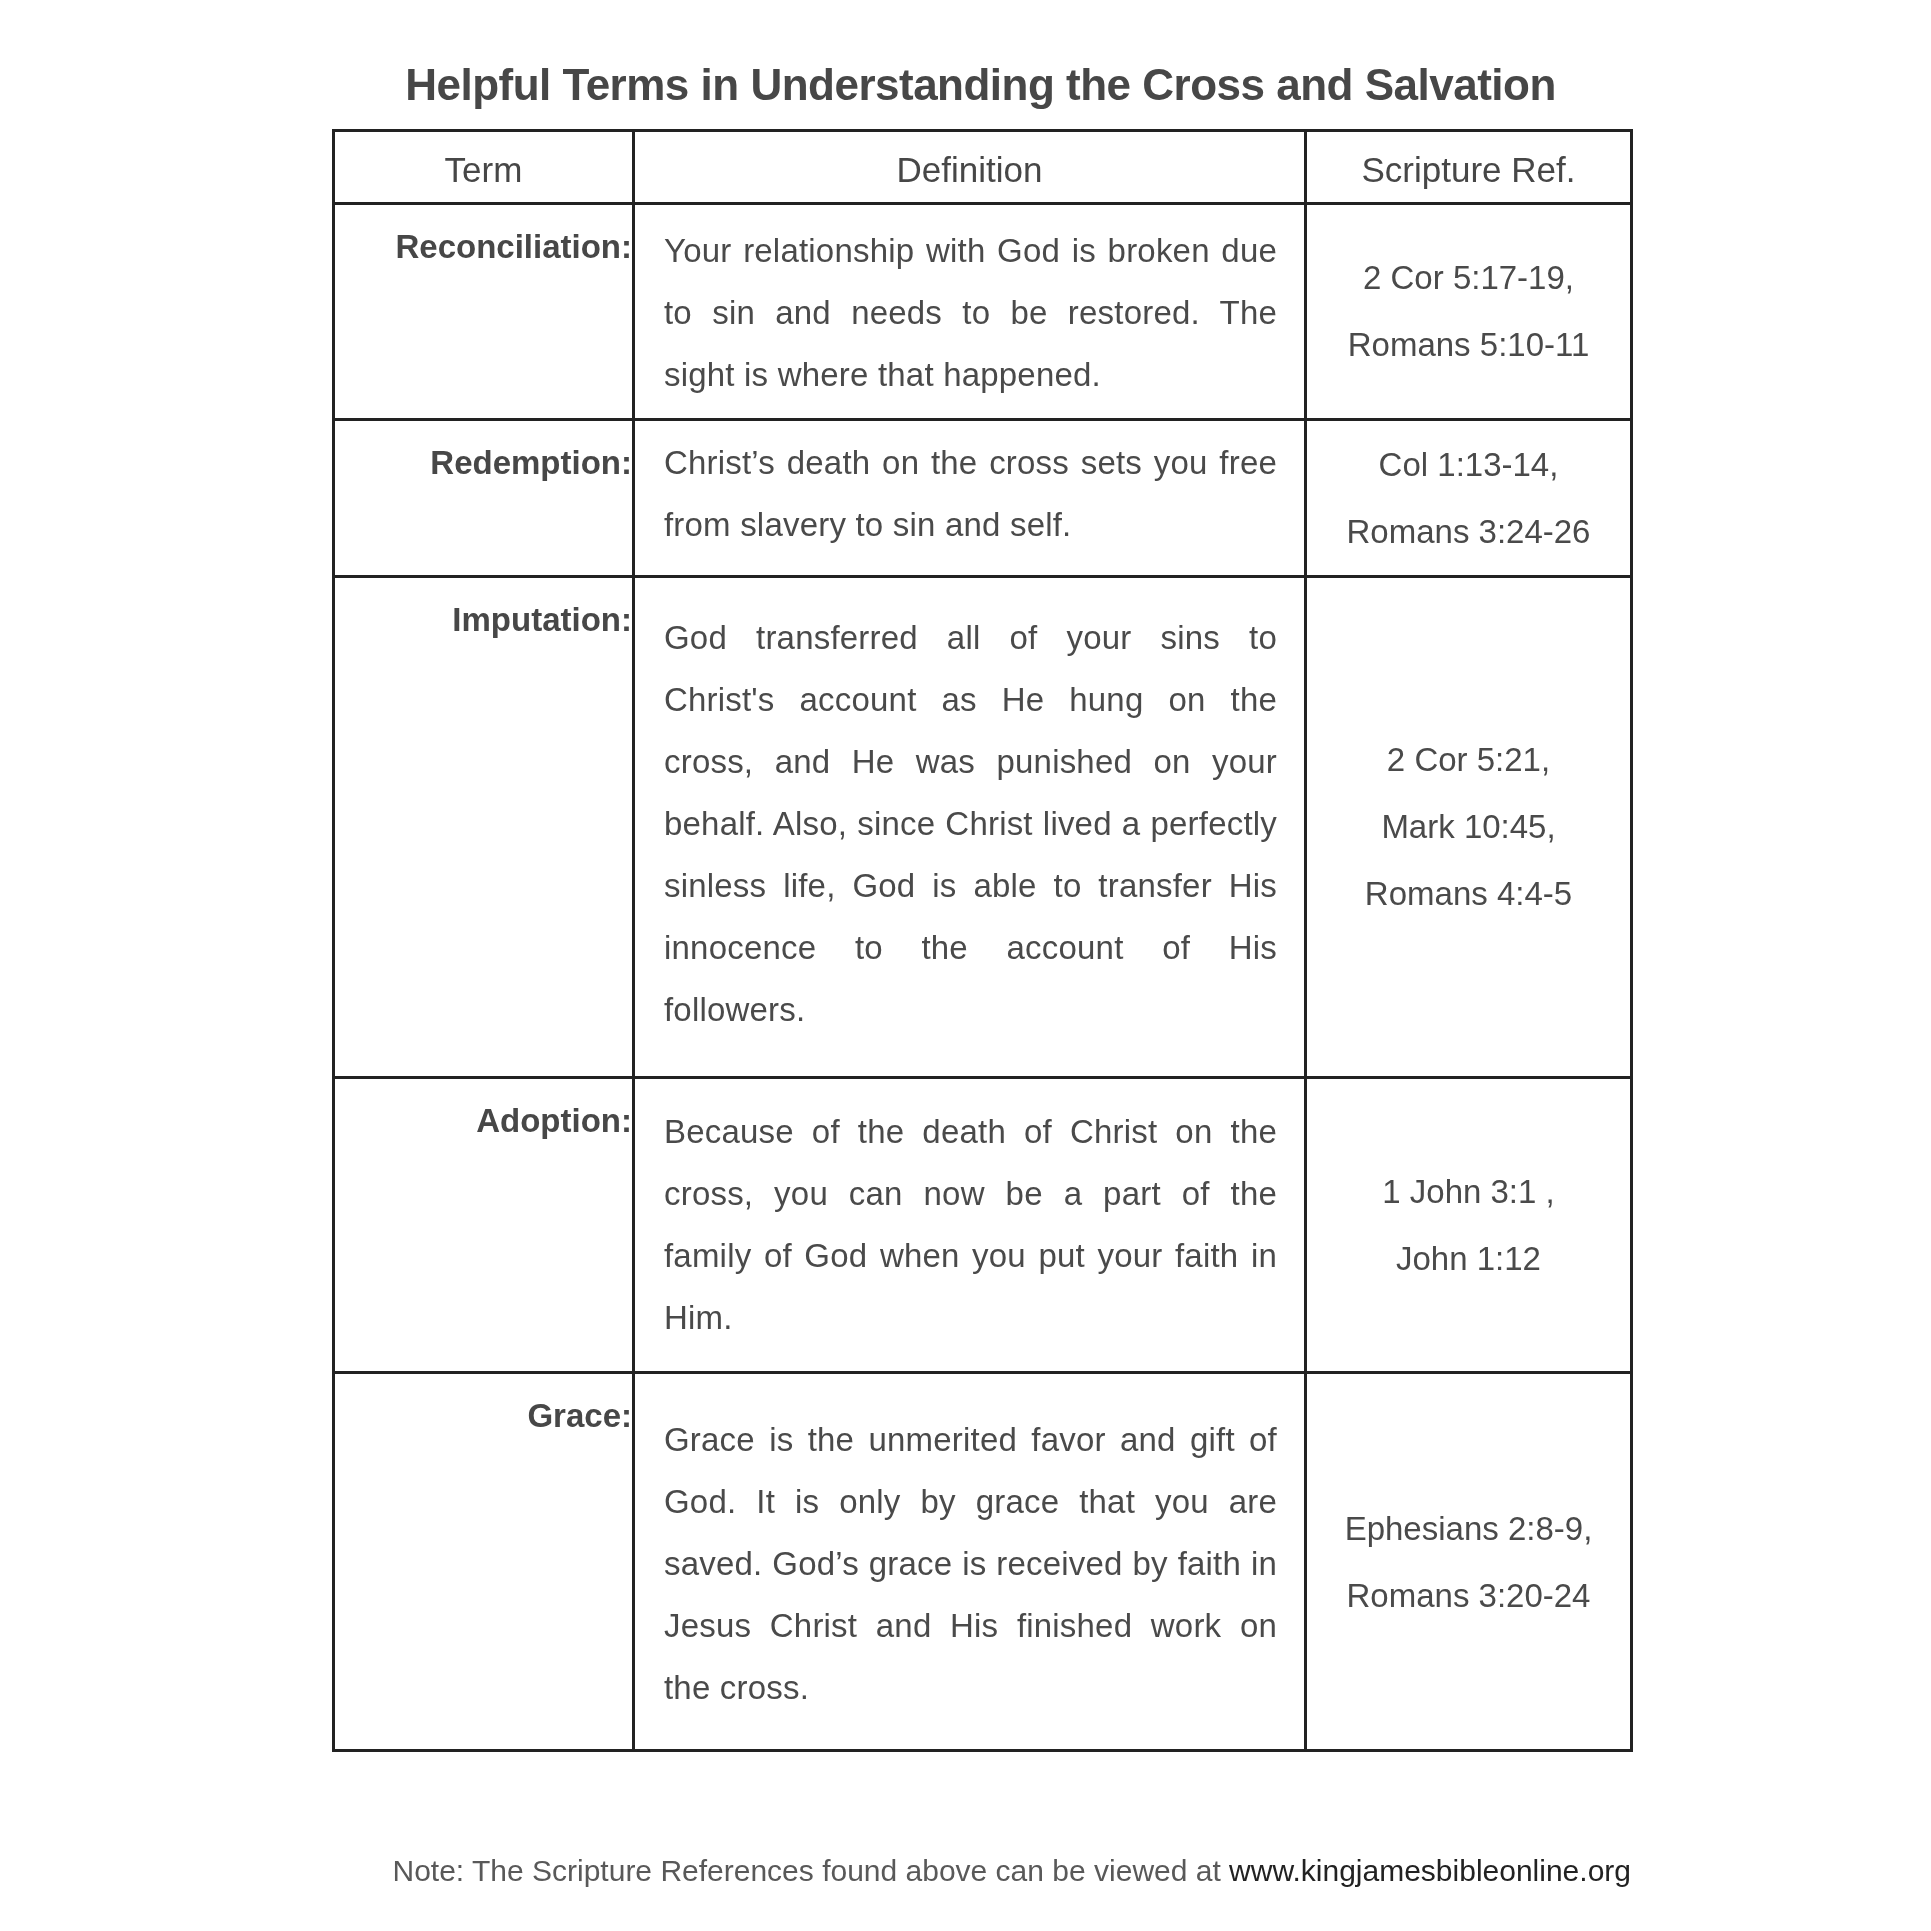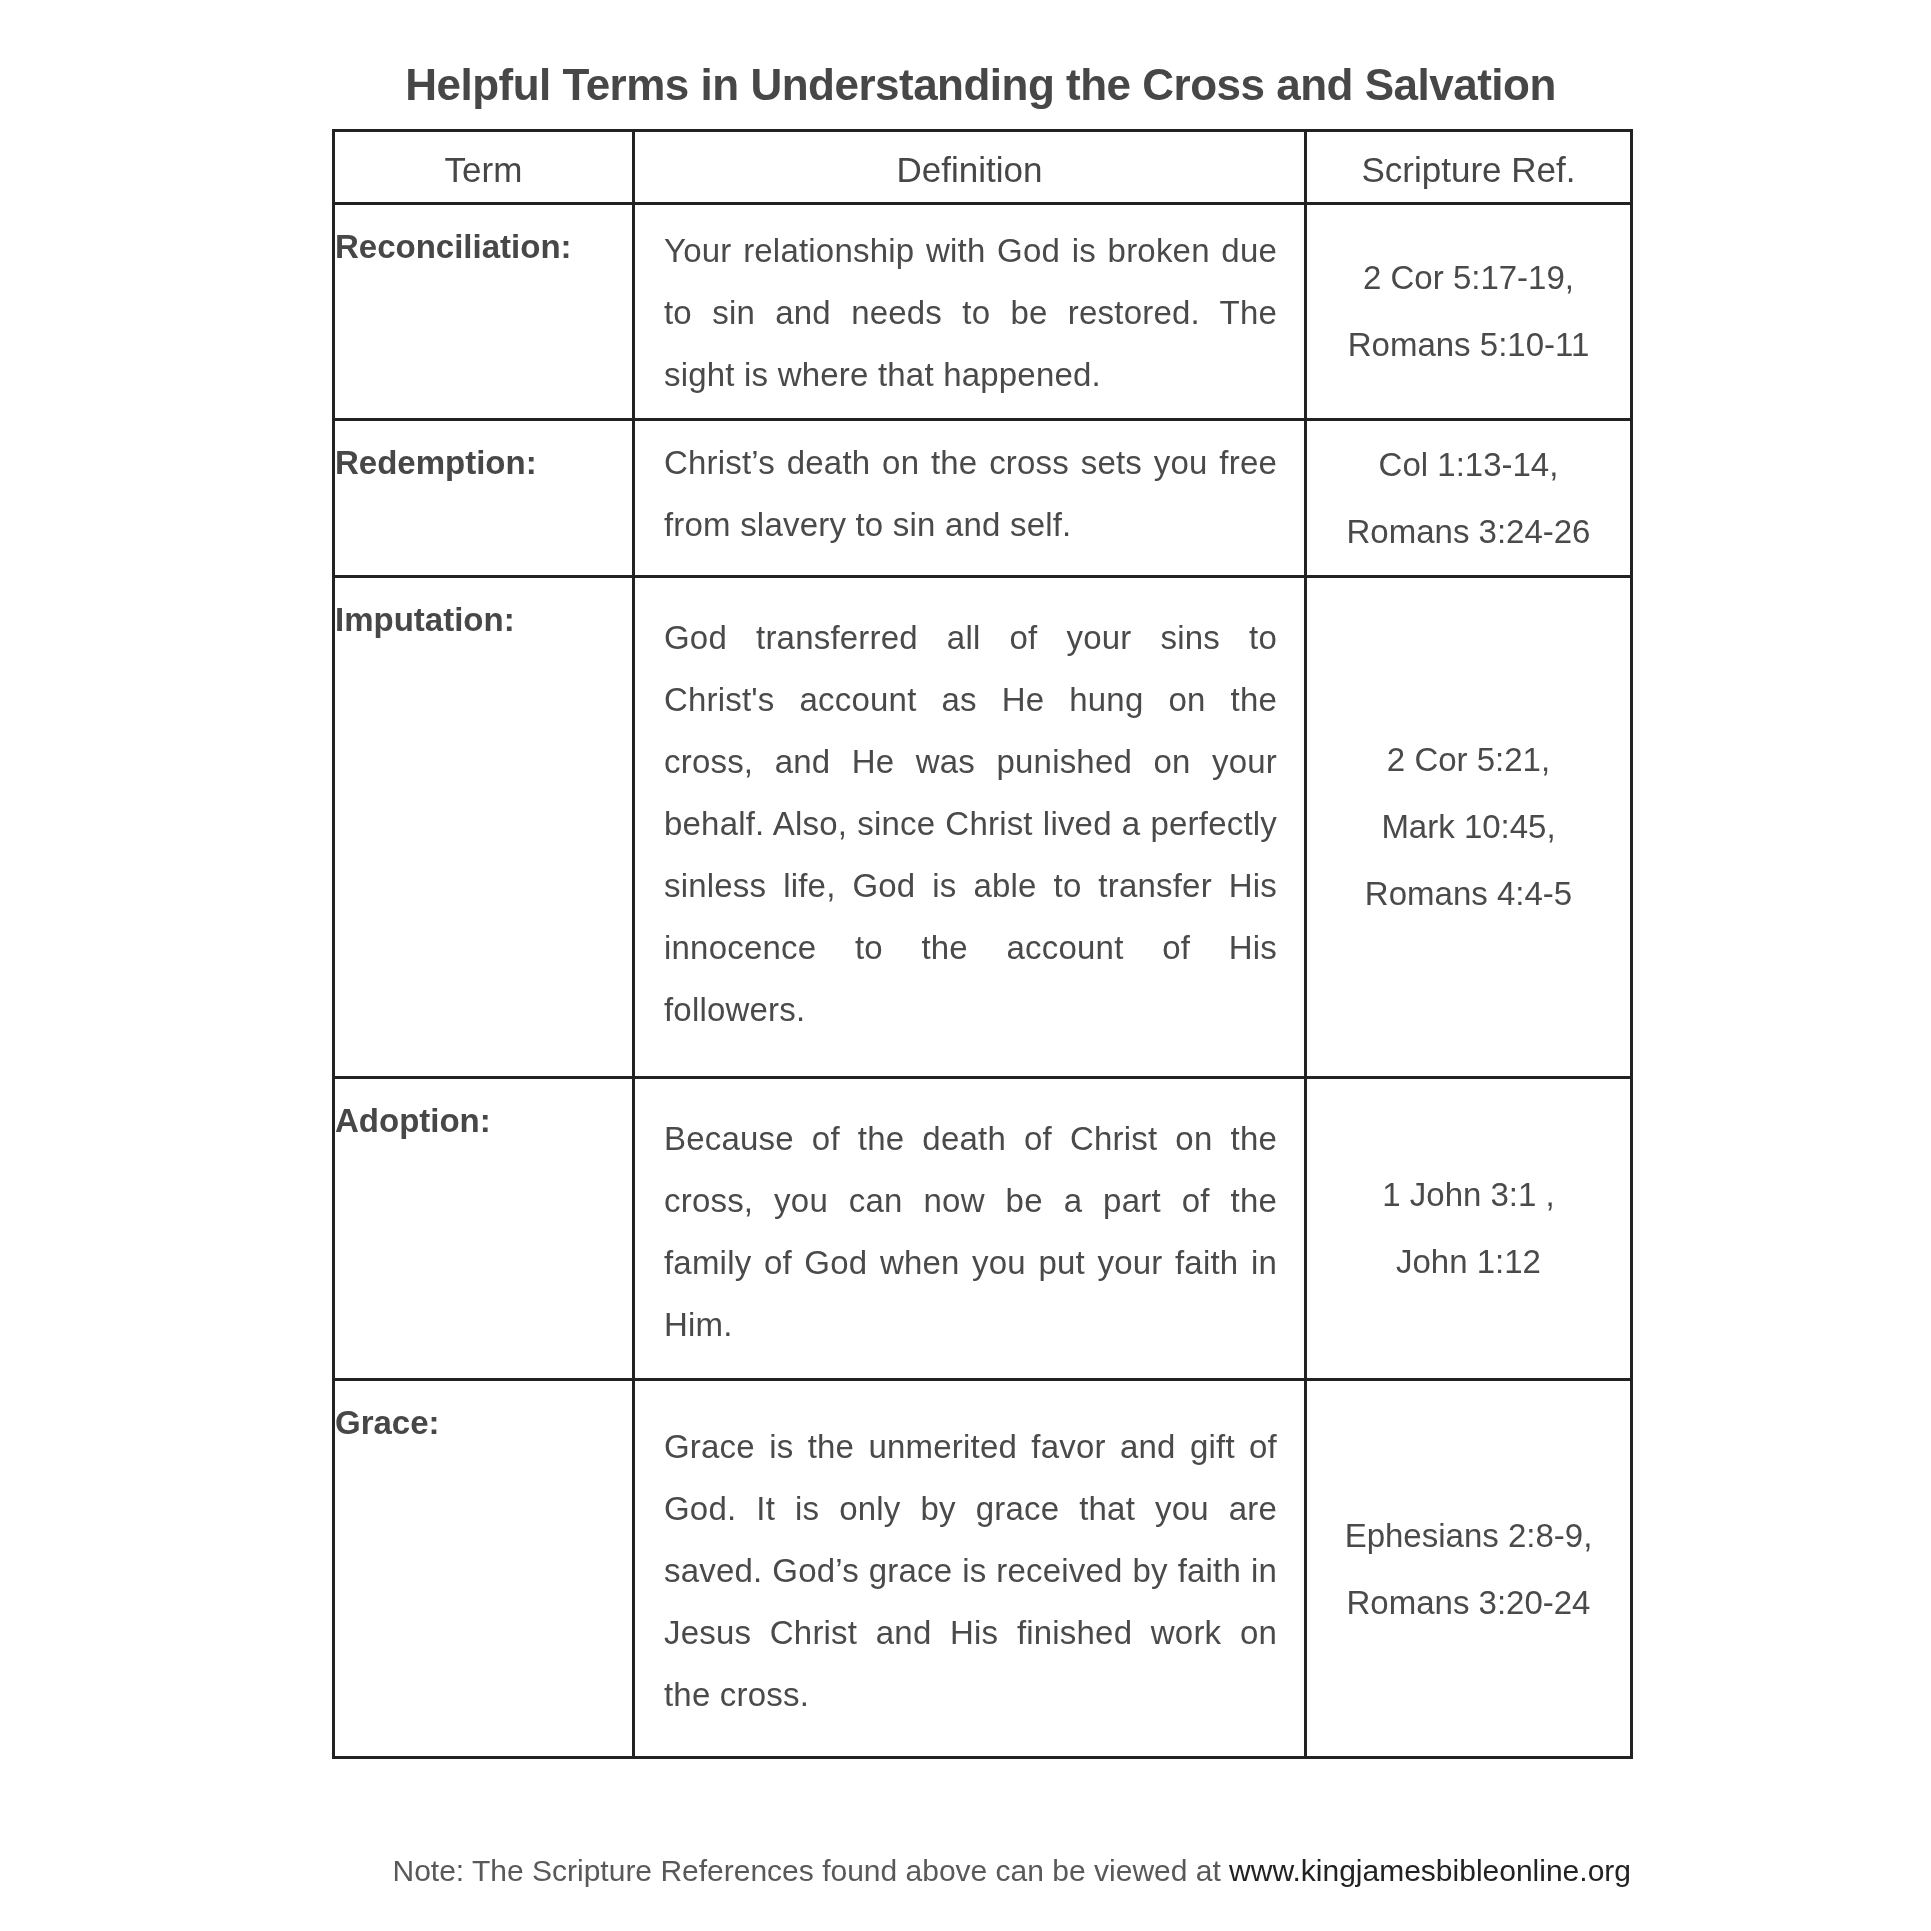--- a/index.html
+++ b/index.html
@@ -46,21 +46,21 @@
     color: #474747;
     text-align: center;
     vertical-align: middle;
     padding-top: 5.8px;
   }
   col.c-term { width: 300px; }
   col.c-def  { width: 672px; }
   col.c-ref  { width: 326px; }
 
   td.term {
-    text-align: left;
+    text-align: right;
     font-weight: bold;
     font-size: 33px;
     color: #474747;
     padding-top: 23px;
   }
   td.def {
     font-size: 33px;
     line-height: 62px;
     text-align: justify;
     text-align-last: left;
@@ -82,21 +82,21 @@
   tr.r-imputation td { height: 465px; }
   tr.r-justification td { height: 197px; }
   tr.r-adoption td { height: 266px; }
   tr.r-grace td { height: 337px; }
 
   tr.r-imputation td.def { padding-top: 29px; }
   tr.r-grace td.def { padding-top: 35px; }
   tr.r-reconciliation td.def { padding-top: 15.4px; }
   tr.r-redemption td.def { padding-top: 11.6px; }
   tr.r-justification td.def { padding-top: 11.6px; }
-  tr.r-adoption td.def { padding-top: 29px; }
+  tr.r-adoption td.def { padding-top: 22px; }
 
   .note {
     position: absolute;
     left: 332px;
     width: 1299px;
     top: 1854px;
     text-align: right;
     font-size: 30px;
     color: #595959;
     white-space: nowrap;

